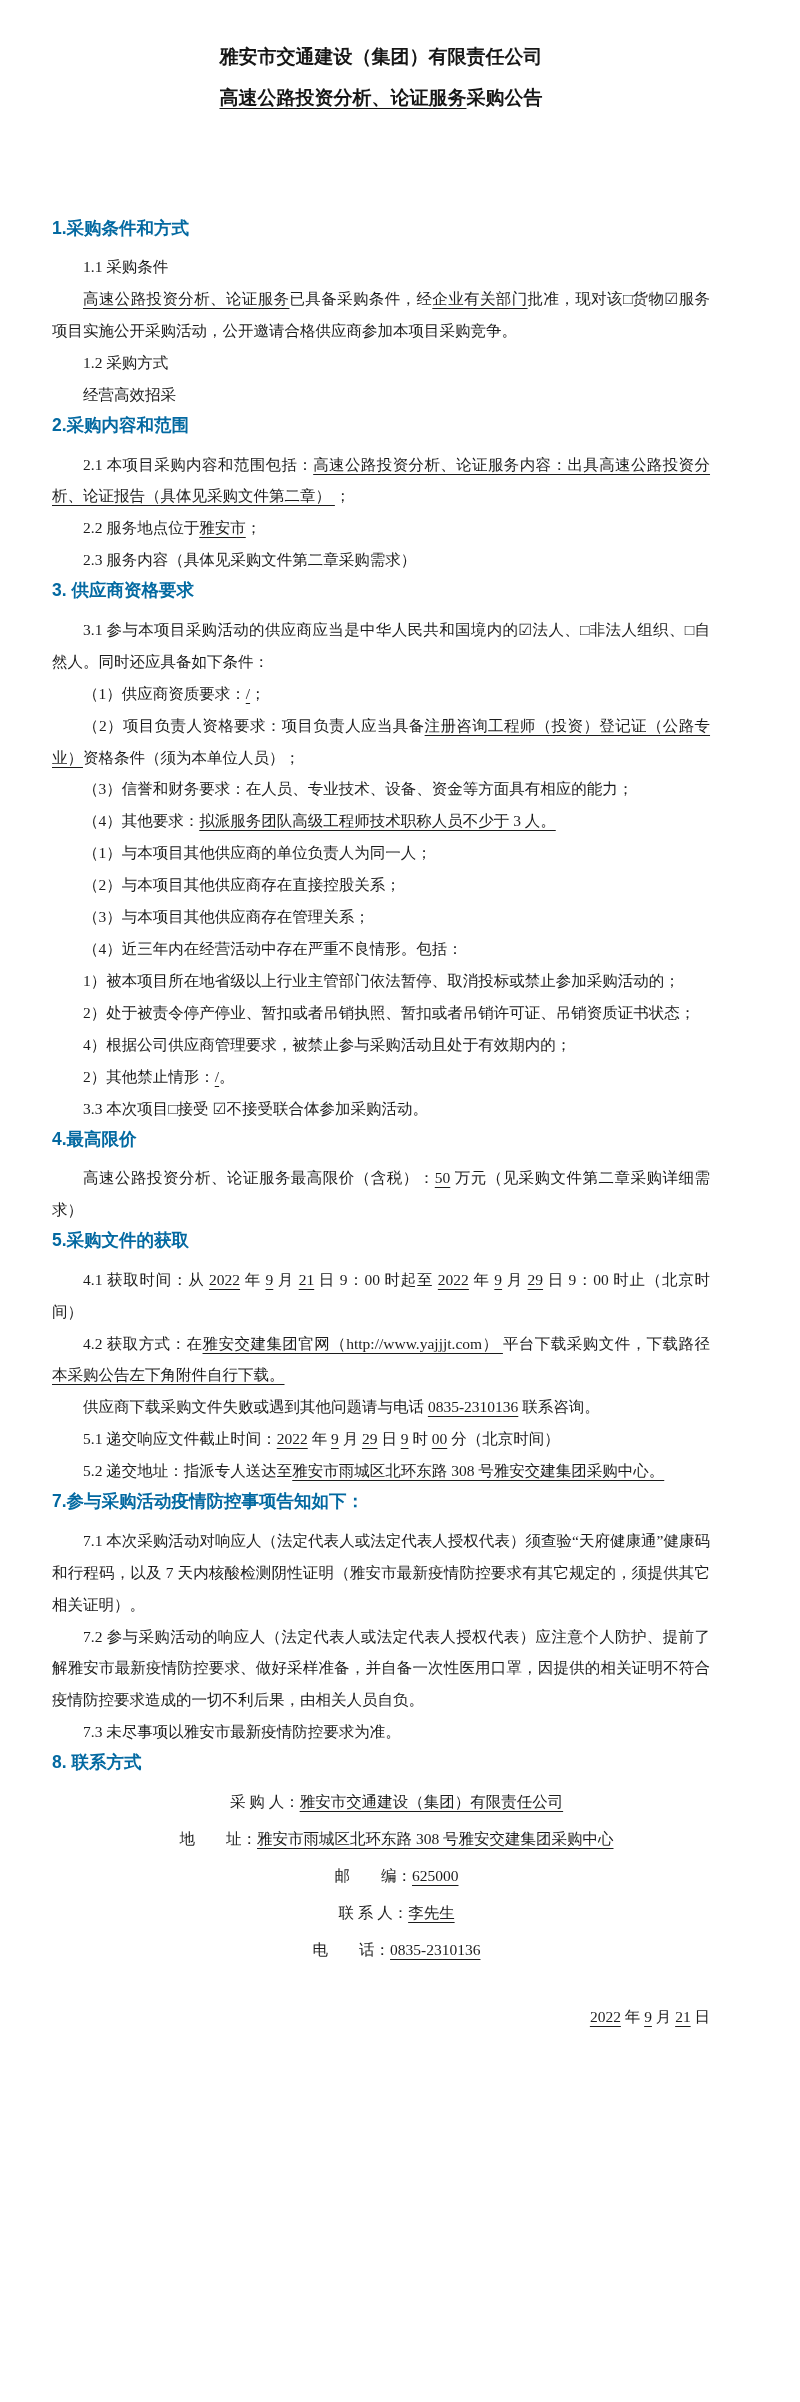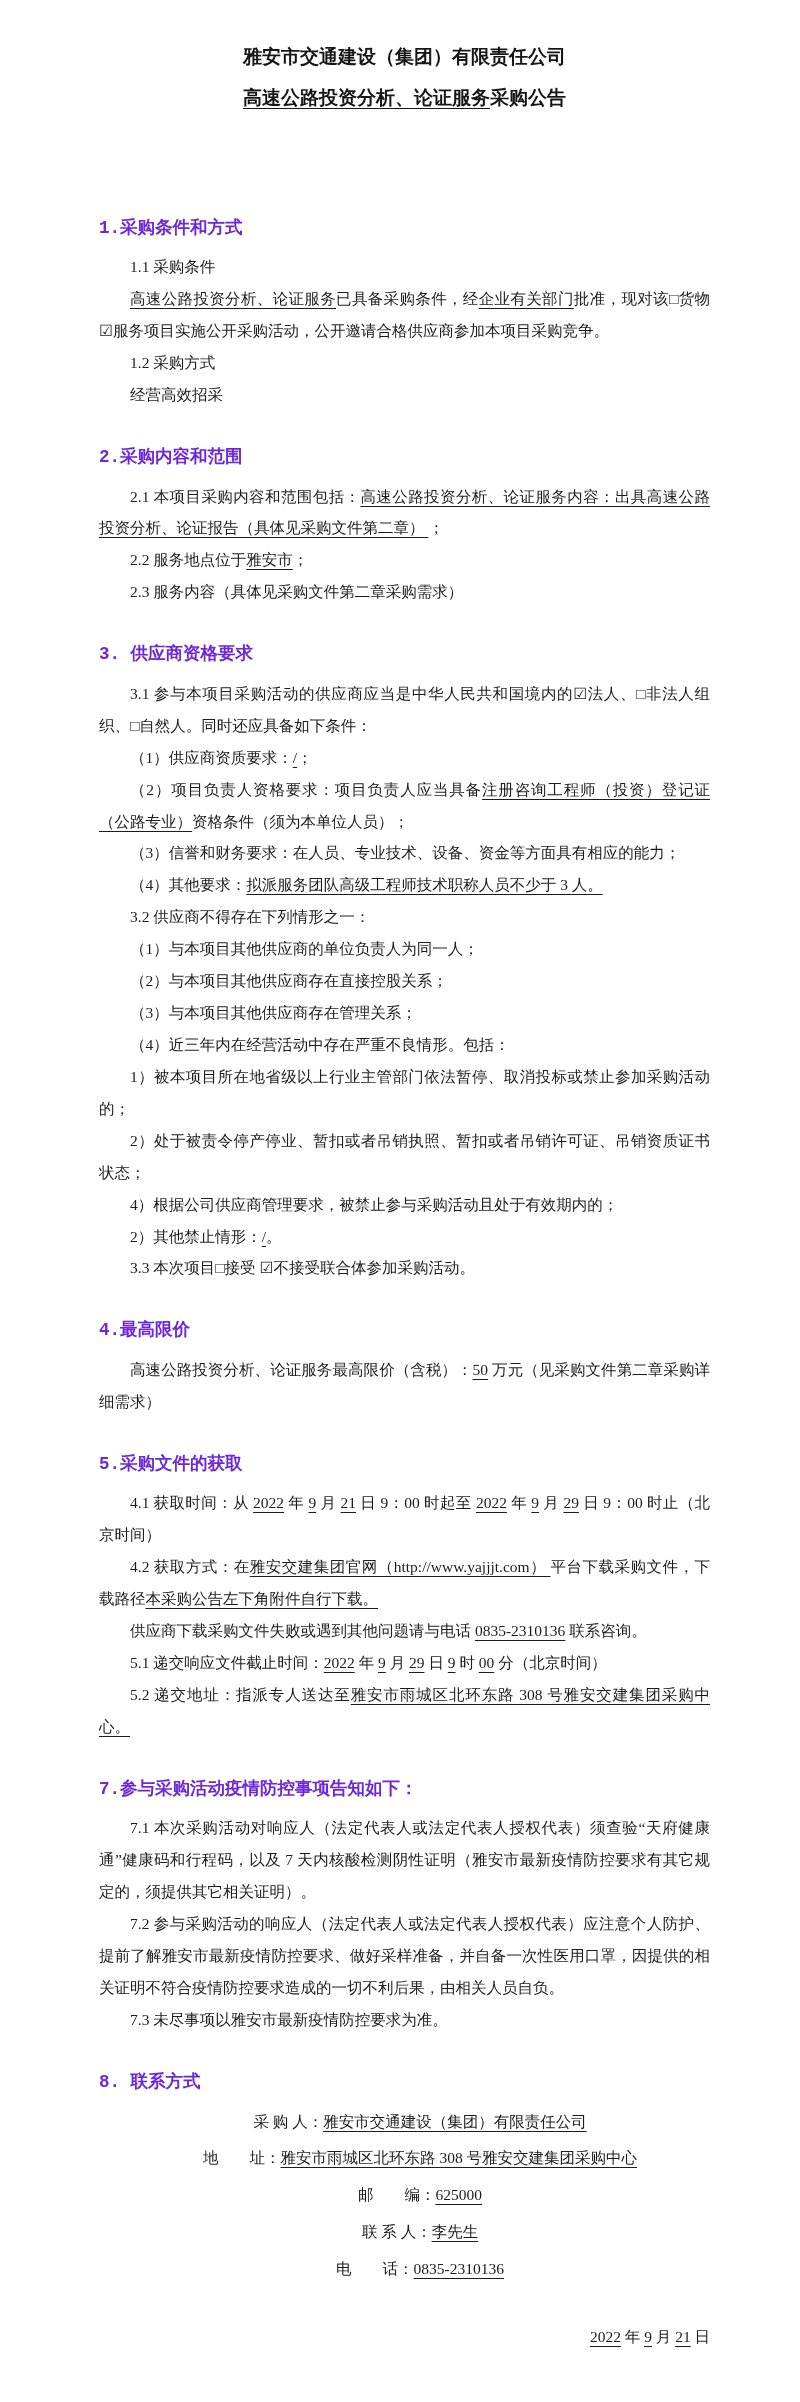--- a/index.html
+++ b/index.html
@@ -1,30 +1,30 @@
 <!DOCTYPE html>
 <html><head>
 <meta charset="utf-8">
 <style>
   html,body{margin:0;padding:0;overflow:hidden;}
   body{
     width:800px;height:2402px;background:#ffffff;color:#1c1c1c;
     font-family:"Liberation Serif","DejaVu Serif",serif;
   }
-  .page{padding:46px 90px 0 99px;box-sizing:border-box;width:800px;height:2402px;}
+  .page{padding:46px 90px 0 52px;box-sizing:border-box;width:800px;height:2402px;}
   .doc-title{margin-bottom:108px;}
   .title-line{
     text-align:center;
     font-family:"Liberation Sans","DejaVu Sans",sans-serif;
     font-weight:bold;font-size:19px;line-height:1.15;margin:0 0 19px 0;color:#161616;
   }
   h2.sec{
-    font-family:Liberation Mono, monospace;
-    font-size:17.5px;font-weight:bold;color:#6d28d9;
-    margin:35px 0 11px 0;line-height:1.35;
+    font-family:Liberation Sans, sans-serif;
+    font-size:17.5px;font-weight:bold;color:#0369a1;
+    margin:3px 0 11px 0;line-height:1.35;
   }
   p.para{
     font-size:15.5px;line-height:2.06;margin:0;
     text-indent:2em;text-align:justify;color:#1c1c1c;
   }
   p.para.contact{margin:5px 0;text-align:center;}
   p.para.date-line{margin-top:36px;text-indent:0;text-align:right;padding-left:356px;}
   .b{font-weight:normal;}
   .u{text-decoration:underline;text-underline-offset:4px;text-decoration-thickness:1px;}
 </style>
@@ -45,21 +45,20 @@
       <h2 class="sec"><span>2.采购内容和范围</span></h2>
       <p class="para"><span>2.1 本项目采购内容和范围包括：</span><span class="u">高速公路投资分析、论证服务内容：出具高速公路投资分析、论证报告（具体见采购文件第二章） </span><span>；</span></p>
       <p class="para"><span>2.2 服务地点位于</span><span class="u">雅安市</span><span>；</span></p>
       <p class="para"><span>2.3 服务内容（具体见采购文件第二章采购需求）</span></p>
       <h2 class="sec"><span>3. 供应商资格要求</span></h2>
       <p class="para"><span>3.1 参与本项目采购活动的供应商应当是中华人民共和国境内的☑法人、□非法人组织、□自然人。同时还应具备如下条件：</span></p>
       <p class="para"><span>（1）供应商资质要求：</span><span class="u">/</span><span>；</span></p>
       <p class="para"><span>（2）</span><span class="b">项目负责人资格要求：</span><span>项目负责人应当具备</span><span class="u">注册咨询工程师（投资）登记证（公路专业）</span><span>资格条件（须为本单位人员）；</span></p>
       <p class="para"><span>（3）</span><span class="b">信誉和财务要求：</span><span>在人员、专业技术、设备、资金等方面具有相应的能力；</span></p>
       <p class="para"><span>（4）其他要求：</span><span class="u">拟派服务团队高级工程师技术职称人员不少于 3 人。</span></p>
-      <p class="para"><span>3.2 供应商不得存在下列情形之一：</span></p>
       <p class="para"><span>（1）与本项目其他供应商的单位负责人为同一人；</span></p>
       <p class="para"><span>（2）与本项目其他供应商存在直接控股关系；</span></p>
       <p class="para"><span>（3）与本项目其他供应商存在管理关系；</span></p>
       <p class="para"><span>（4）近三年内在经营活动中存在严重不良情形。包括：</span></p>
       <p class="para"><span>1）被本项目所在地省级以上行业主管部门依法暂停、取消投标或禁止参加采购活动的；</span></p>
       <p class="para"><span>2）处于被责令停产停业、暂扣或者吊销执照、暂扣或者吊销许可证、吊销资质证书状态；</span></p>
       <p class="para"><span>4）根据公司供应商管理要求，被禁止参与采购活动且处于有效期内的；</span></p>
       <p class="para"><span>2）其他禁止情形：</span><span class="u">/</span><span>。</span></p>
       <p class="para"><span>3.3 本次项目□接受 ☑不接受联合体参加采购活动。</span></p>
       <h2 class="sec"><span>4.最高限价</span></h2>

